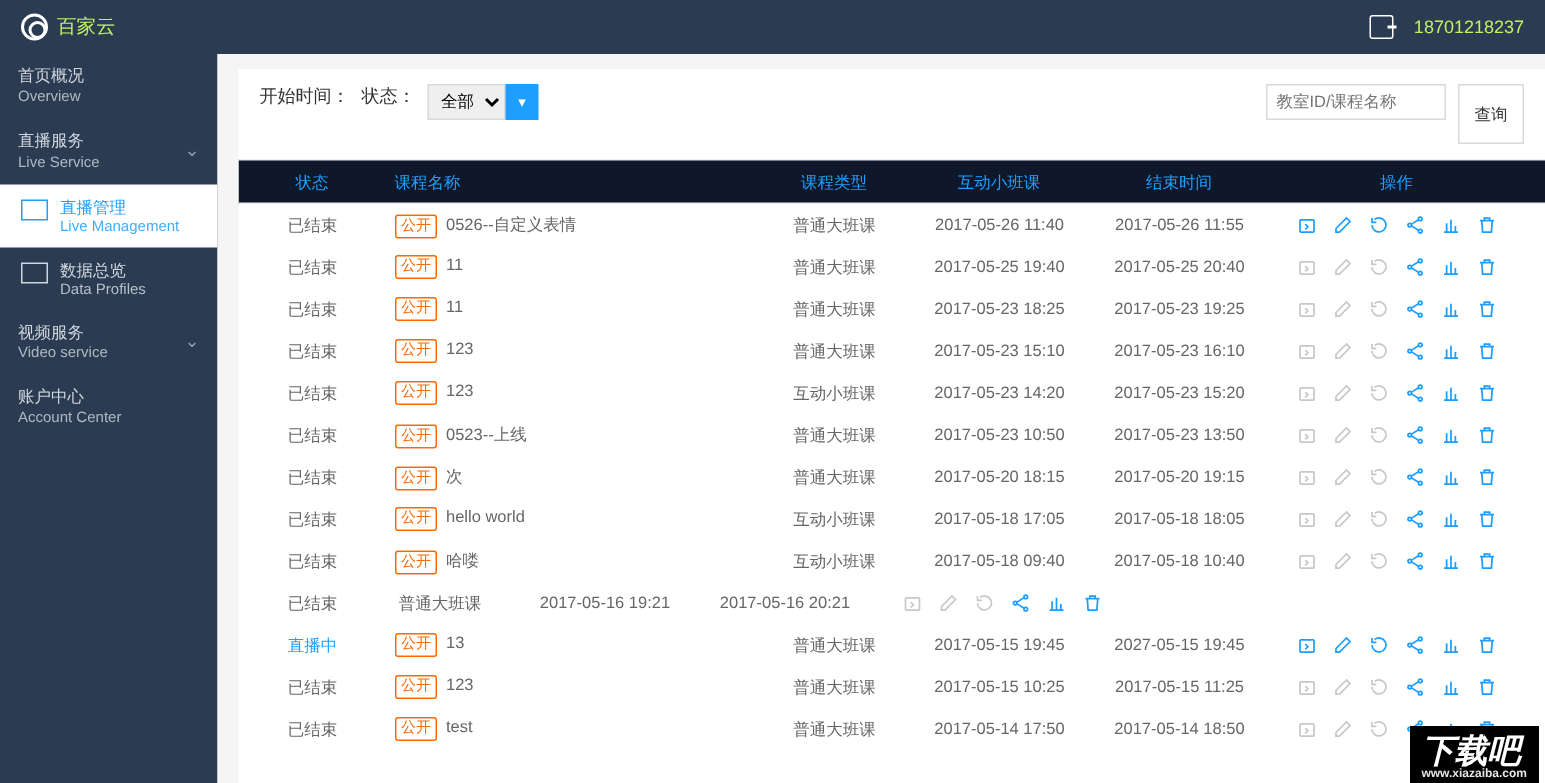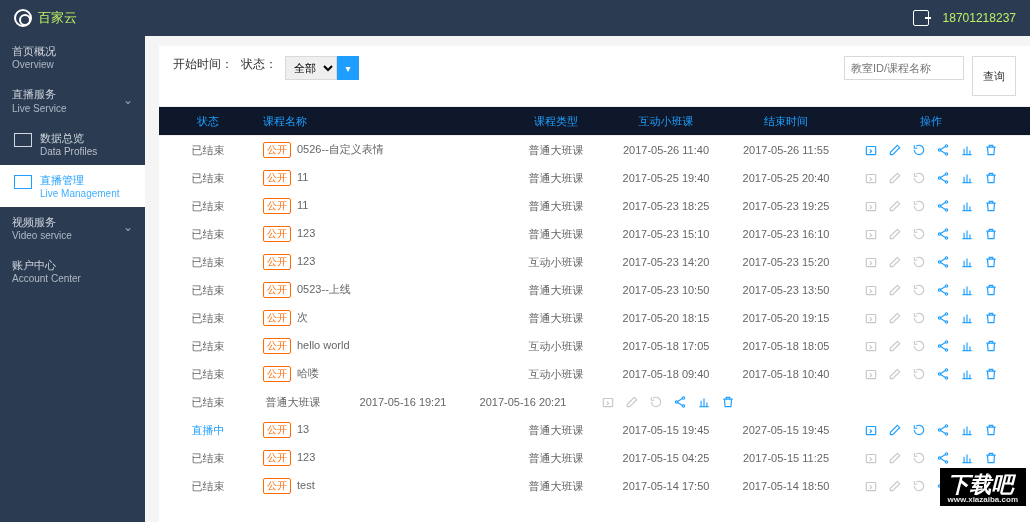--- a/index.html
+++ b/index.html
@@ -42,21 +42,21 @@
 .col-ops { width: 170px; text-align: center; }
 .tbody { flex: 1; overflow-y: auto; }
 .row { display: flex; align-items: center; padding: 0 14px; height: 28px; font-size: 11px; color: #666; }
 .row .col-status { color: #666; }
 .tag-public { display: inline-block; border: 1px solid #ff6a00; color: #ff6a00; font-size: 10px; padding: 0 3px; line-height: 14px; margin-right: 6px; border-radius: 2px; }
 .row.live .col-status { color: #1e9fff; }
 .ops { display: flex; gap: 10px; justify-content: center; }
 .opicon { width: 14px; height: 14px; cursor: pointer; color: #c8c8c8; display: inline-flex; align-items: center; justify-content: center; font-size: 13px; }
 .opicon svg { width: 14px; height: 14px; }
 .row .opicon.on { color: #1e9fff; }
-.watermark { position: absolute; right: 4px; bottom: 16px; background: #000; color: #fff; padding: 6px 8px 2px; font-weight: bold; font-style: italic; font-size: 22px; line-height: 1; }
+.watermark { position: absolute; right: 4px; bottom: 0; background: #000; color: #fff; padding: 6px 8px 2px; font-weight: bold; font-style: italic; font-size: 22px; line-height: 1; }
 .watermark .sub { font-size: 8px; font-style: normal; display: block; text-align: right; opacity: .9; }
 </style>
 </head>
 <body>
 
 <div class="topbar">
   <div class="brand">
     <span class="brand-logo"></span>
     <span><span>百家云</span></span>
   </div>
@@ -74,32 +74,32 @@
           <span class="en">Overview</span>
         </span>
       </div>
       <div class="nav-item">
         <span>
           <span class="cn">直播服务</span>
           <span class="en">Live Service</span>
         </span>
         <span class="chev">⌄</span>
       </div>
+      <div class="sub-item active">
+        <span class="sicon"></span>
+        <span>
+          <span class="cn">直播管理</span>
+          <span class="en">Live Management</span>
+        </span>
+      </div>
       <div class="sub-item">
         <span class="sicon"></span>
         <span>
           <span class="cn">数据总览</span>
           <span class="en">Data Profiles</span>
-        </span>
-      </div>
-      <div class="sub-item active">
-        <span class="sicon"></span>
-        <span>
-          <span class="cn">直播管理</span>
-          <span class="en">Live Management</span>
         </span>
       </div>
       <div class="nav-item">
         <span>
           <span class="cn">视频服务</span>
           <span class="en">Video service</span>
         </span>
         <span class="chev">⌄</span>
       </div>
       <div class="nav-item">
@@ -645,21 +645,21 @@
                     <path d="M4 7h16M9 7V4h6v3M6 7l1 13h10l1-13"></path>
                   </svg>
                 </span>
               </div>
             </div>
           </div>
           <div class="row">
             <div class="col-status">已结束</div>
             <div class="col-name"><span class="tag-public">公开</span>123</div>
             <div class="col-type">普通大班课</div>
-            <div class="col-start">2017-05-15 04:25</div>
+            <div class="col-start">2017-05-15 10:25</div>
             <div class="col-end">2017-05-15 11:25</div>
             <div class="col-ops">
               <div class="ops">
                 <span class="opicon">
                   <svg viewBox="0 0 24 24" fill="none" stroke="currentColor" stroke-width="2">
                     <rect x="4" y="6" width="16" height="14" rx="1"></rect>
                     <path d="M10 11l3 3 -3 3"></path>
                   </svg>
                 </span>
                 <span class="opicon">

